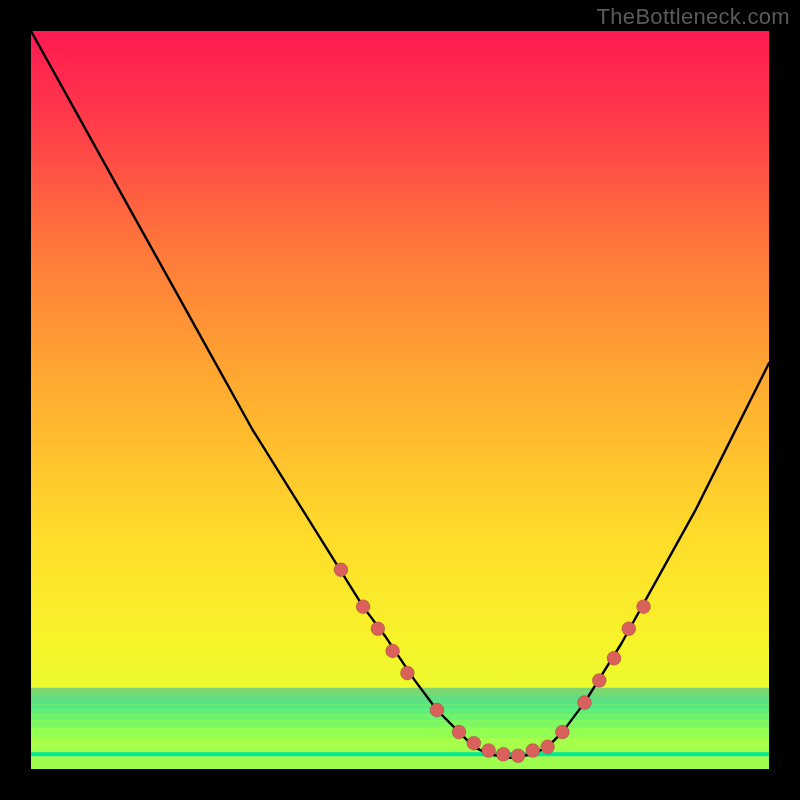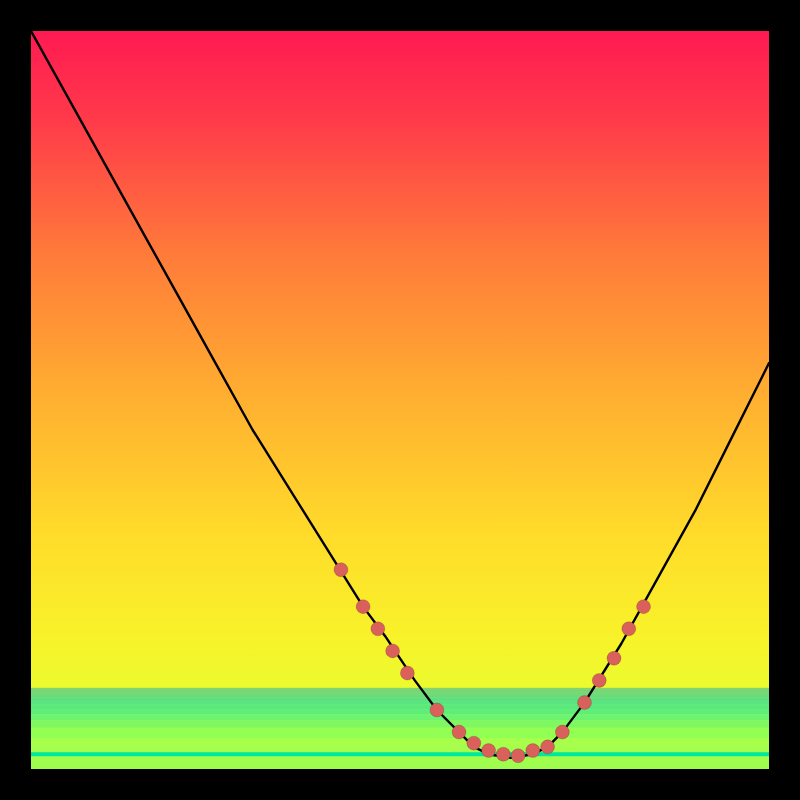--- a/index.html
+++ b/index.html
@@ -26,20 +26,21 @@
     width: 738px;
     height: 738px;
     overflow: hidden;
   }
   .plot svg { display: block; }
 </style>
 </head>
 <body>
 
 <div class="stage">
+  <div class="watermark">TheBottleneck.com</div>
   <div class="plot">
     <svg id="plot-svg" width="738" height="738" viewBox="0 0 738 738" preserveAspectRatio="none">
         <defs>
           <linearGradient id="bg" x1="0" y1="0" x2="0" y2="1">
             <stop offset="0%" stop-color="#ff1a52"></stop>
             <stop offset="12%" stop-color="#ff3a4a"></stop>
             <stop offset="30%" stop-color="#ff7a3a"></stop>
             <stop offset="50%" stop-color="#ffb030"></stop>
             <stop offset="68%" stop-color="#ffdb2a"></stop>
             <stop offset="82%" stop-color="#f8f22a"></stop>

